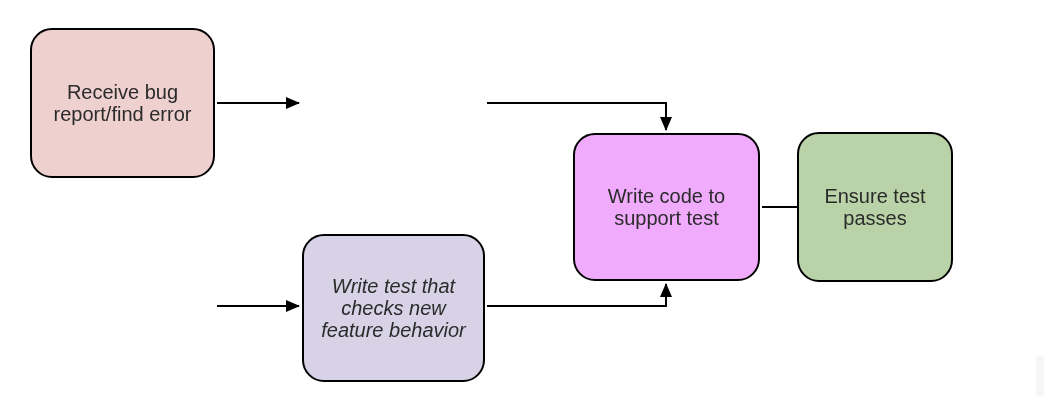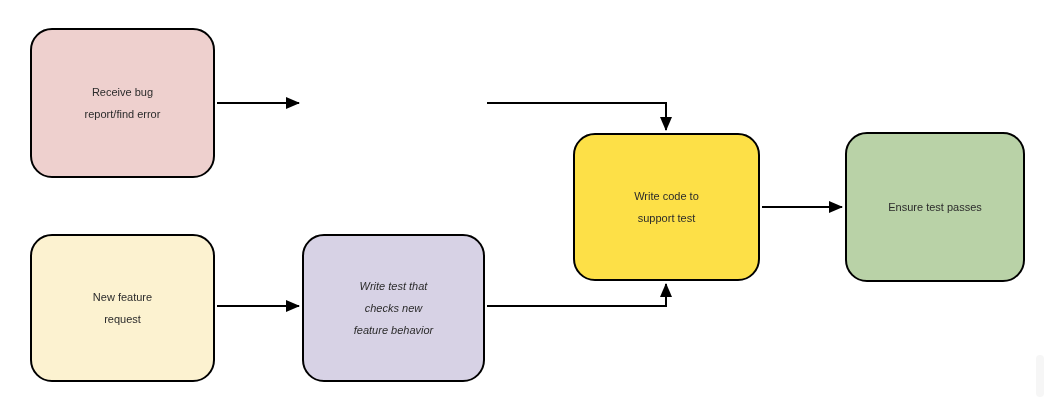--- a/index.html
+++ b/index.html
@@ -25,33 +25,33 @@
   .node {
     position: absolute;
     box-sizing: border-box;
     border: 2px solid #000000;
     border-radius: 22px;
     display: flex;
     align-items: center;
     justify-content: center;
     text-align: center;
     color: #2b2b2b;
-    font-size: 11px;
+    font-size: 20px;
     line-height: 22px;
     padding: 8px 14px;
   }
   .node .label {
     white-space: pre-line;
   }
   .node-bug      { left: 30px;  top: 28px;  width: 185px; height: 150px; }
   .node-repro    { left: 302px; top: 28px;  width: 183px; height: 150px; }
   .node-feature  { left: 30px;  top: 234px; width: 185px; height: 148px; }
   .node-test     { left: 302px; top: 234px; width: 183px; height: 148px; font-style: italic; }
   .node-code     { left: 573px; top: 133px; width: 187px; height: 148px; }
-  .node-pass     { left: 845px; top: 132px; width: 180px; height: 150px; }
+  .node-pass     { left: 797px; top: 132px; width: 156px; height: 150px; }
   .scrollbar-thumb {
     position: absolute;
     left: 1036px;
     top: 355px;
     width: 8px;
     height: 42px;
     background: #f6f6f6;
     border-radius: 4px;
   }
 </style>
@@ -72,32 +72,28 @@
     <path d="M487,306 H666 V284" fill="none" stroke="#000000" stroke-width="2" marker-end="url(#arrowhead)"></path>
     <path d="M762,207 H842" fill="none" stroke="#000000" stroke-width="2" marker-end="url(#arrowhead)"></path>
   </svg>
 
   <div class="node node-bug" style="background-color: rgb(238, 208, 206);">
     <span class="label">Receive bug
 report/find error</span>
   </div>
 
 
-  <div class="node node-feature" style="background-color: rgb(252, 242, 208);">
-    <span class="label">New feature
-request</span>
-  </div>
 
   <div class="node node-test" style="background-color: rgb(215, 210, 229);">
     <span class="label">Write test that
 checks new
 feature behavior</span>
   </div>
 
-  <div class="node node-code" style="background-color: #fde047;">
+  <div class="node node-code" style="background-color: #f0abfc;">
     <span class="label">Write code to
 support test</span>
   </div>
 
   <div class="node node-pass" style="background-color: rgb(185, 210, 167);">
     <span class="label">Ensure test passes</span>
   </div>
 
   <div class="scrollbar-thumb"></div>
 

